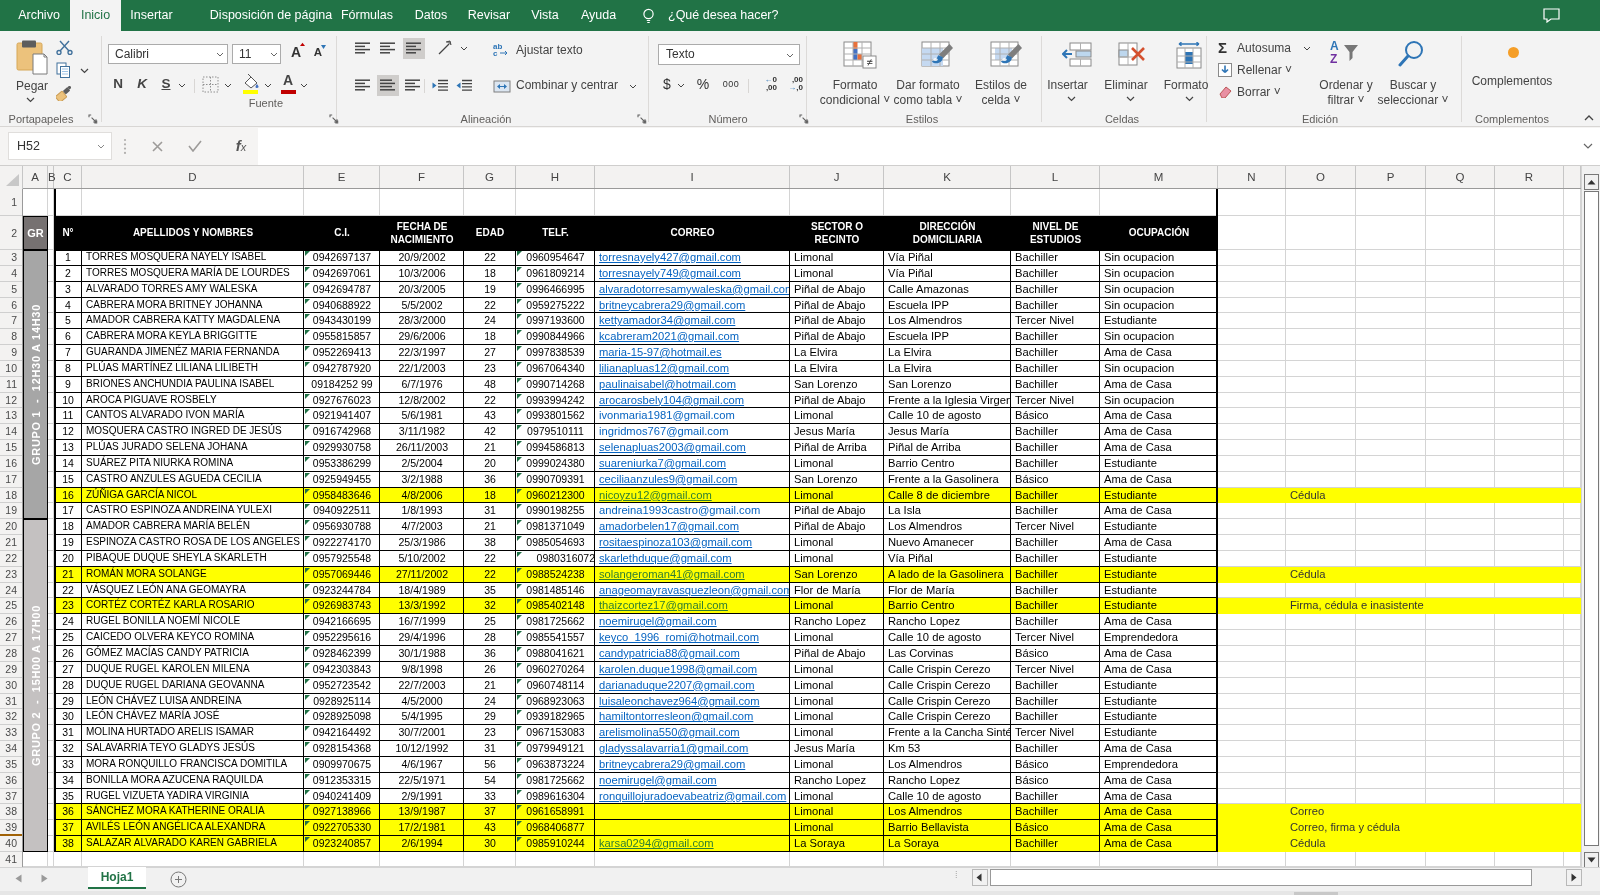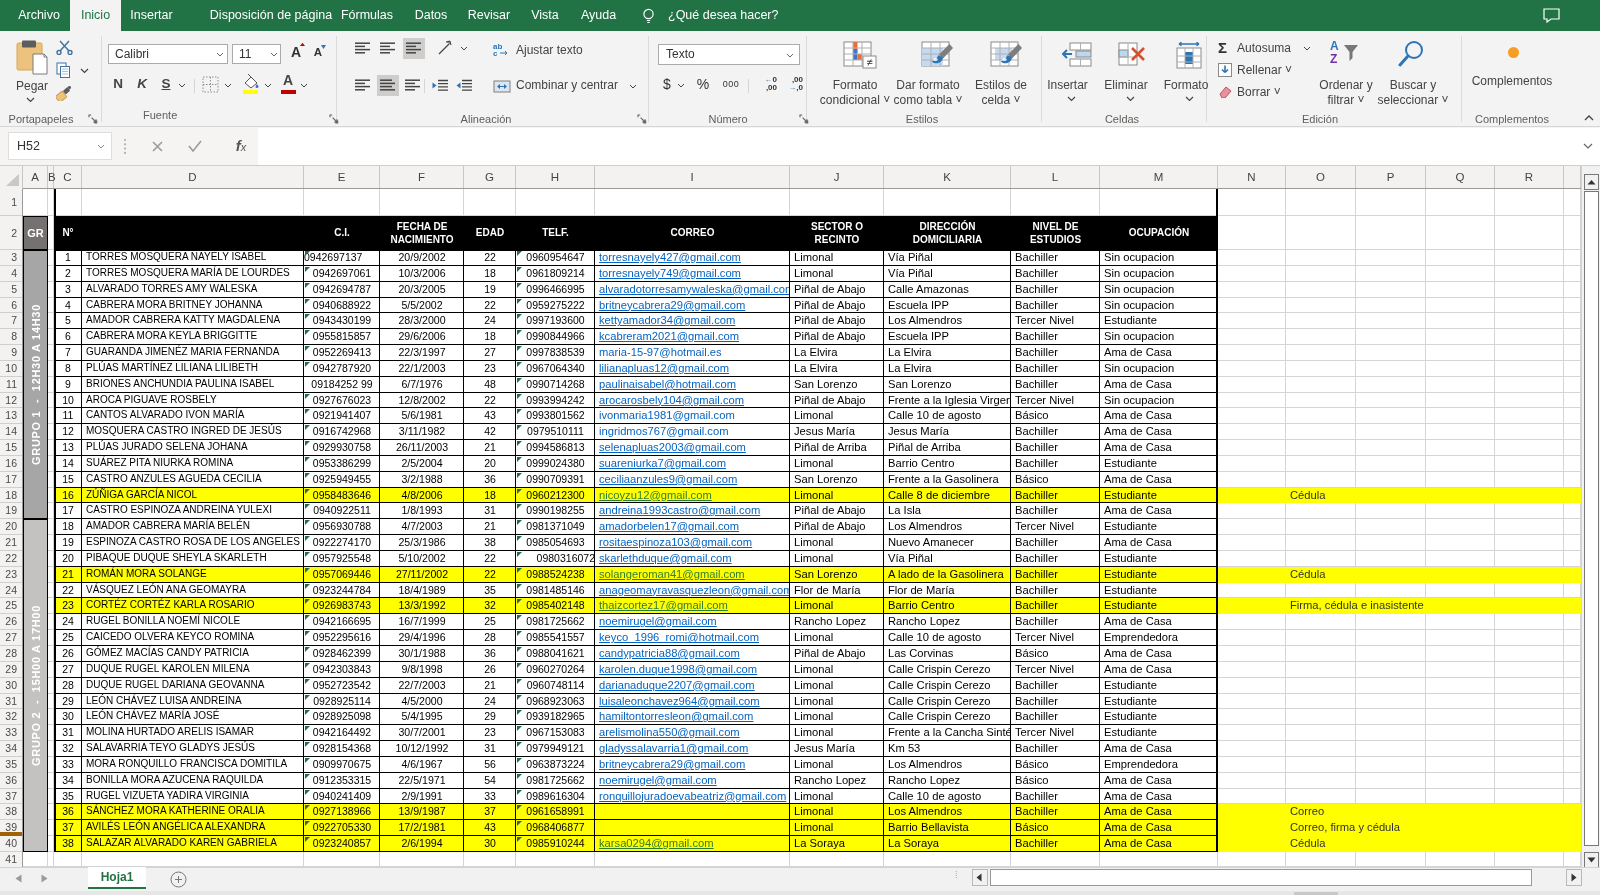--- a/index.html
+++ b/index.html
@@ -32,21 +32,21 @@
     </svg>
 <div class="abs" style="left:0px;top:31px;width:1600px;height:96px;background:#f3f3f3;border-bottom:1px solid #d8d6d4"></div>
 <div class="abs" style="left:101px;top:36px;width:1px;height:86px;background:#dcdad8"></div>
 <div class="abs" style="left:336px;top:36px;width:1px;height:86px;background:#dcdad8"></div>
 <div class="abs" style="left:648px;top:36px;width:1px;height:86px;background:#dcdad8"></div>
 <div class="abs" style="left:806px;top:36px;width:1px;height:86px;background:#dcdad8"></div>
 <div class="abs" style="left:1041px;top:36px;width:1px;height:86px;background:#dcdad8"></div>
 <div class="abs" style="left:1206px;top:36px;width:1px;height:86px;background:#dcdad8"></div>
 <div class="abs" style="left:1461px;top:36px;width:1px;height:86px;background:#dcdad8"></div>
 <div class="abs" style="left:-29px;top:113px;width:140px;height:12px;color:#605e5c;font-size:11px;line-height:12px;text-align:center">Portapapeles</div>
-<div class="abs" style="left:143px;top:109px;width:140px;height:12px;color:#605e5c;font-size:11px;line-height:12px;text-align:left">Fuente</div>
+<div class="abs" style="left:143px;top:97px;width:140px;height:12px;color:#605e5c;font-size:11px;line-height:12px;text-align:right">Fuente</div>
 <div class="abs" style="left:416px;top:113px;width:140px;height:12px;color:#605e5c;font-size:11px;line-height:12px;text-align:center">Alineación</div>
 <div class="abs" style="left:658px;top:113px;width:140px;height:12px;color:#605e5c;font-size:11px;line-height:12px;text-align:center">Número</div>
 <div class="abs" style="left:852px;top:113px;width:140px;height:12px;color:#605e5c;font-size:11px;line-height:12px;text-align:center">Estilos</div>
 <div class="abs" style="left:1052px;top:113px;width:140px;height:12px;color:#605e5c;font-size:11px;line-height:12px;text-align:center">Celdas</div>
 <div class="abs" style="left:1250px;top:113px;width:140px;height:12px;color:#605e5c;font-size:11px;line-height:12px;text-align:center">Edición</div>
 <div class="abs" style="left:1442px;top:113px;width:140px;height:12px;color:#605e5c;font-size:11px;line-height:12px;text-align:center">Complementos</div>
 <svg class="abs" style="left:88px;top:114px" width="10" height="10" viewBox="0 0 10 10">
       <g stroke="#636363" fill="none" stroke-width="1.1">
         <path d="M1 3.2V1h2.2M6.3 9H8.7V6.6M3.6 3.6L8 8M8 8V5.2M8 8H5.2"></path>
       </g>
@@ -443,21 +443,21 @@
 <div class="abs" style="left:0px;top:661.8399999999999px;width:22px;height:15.840000000000146px;color:#4a4a4a;font-size:10.5px;line-height:15.840000000000146px;text-align:right;padding-right:5px;border-bottom:1px solid #cfcfcf;overflow:hidden">29</div>
 <div class="abs" style="left:0px;top:677.6800000000001px;width:22px;height:15.839999999999918px;color:#4a4a4a;font-size:10.5px;line-height:15.839999999999918px;text-align:right;padding-right:5px;border-bottom:1px solid #cfcfcf;overflow:hidden">30</div>
 <div class="abs" style="left:0px;top:693.52px;width:22px;height:15.840000000000032px;color:#4a4a4a;font-size:10.5px;line-height:15.840000000000032px;text-align:right;padding-right:5px;border-bottom:1px solid #cfcfcf;overflow:hidden">31</div>
 <div class="abs" style="left:0px;top:709.36px;width:22px;height:15.840000000000032px;color:#4a4a4a;font-size:10.5px;line-height:15.840000000000032px;text-align:right;padding-right:5px;border-bottom:1px solid #cfcfcf;overflow:hidden">32</div>
 <div class="abs" style="left:0px;top:725.2px;width:22px;height:15.839999999999918px;color:#4a4a4a;font-size:10.5px;line-height:15.839999999999918px;text-align:right;padding-right:5px;border-bottom:1px solid #cfcfcf;overflow:hidden">33</div>
 <div class="abs" style="left:0px;top:741.04px;width:22px;height:15.840000000000032px;color:#4a4a4a;font-size:10.5px;line-height:15.840000000000032px;text-align:right;padding-right:5px;border-bottom:1px solid #cfcfcf;overflow:hidden">34</div>
 <div class="abs" style="left:0px;top:756.88px;width:22px;height:15.840000000000032px;color:#4a4a4a;font-size:10.5px;line-height:15.840000000000032px;text-align:right;padding-right:5px;border-bottom:1px solid #cfcfcf;overflow:hidden">35</div>
 <div class="abs" style="left:0px;top:772.72px;width:22px;height:15.839999999999918px;color:#4a4a4a;font-size:10.5px;line-height:15.839999999999918px;text-align:right;padding-right:5px;border-bottom:1px solid #cfcfcf;overflow:hidden">36</div>
 <div class="abs" style="left:0px;top:788.56px;width:22px;height:15.840000000000032px;color:#4a4a4a;font-size:10.5px;line-height:15.840000000000032px;text-align:right;padding-right:5px;border-bottom:1px solid #cfcfcf;overflow:hidden">37</div>
 <div class="abs" style="left:0px;top:804.4px;width:22px;height:15.840000000000032px;color:#4a4a4a;font-size:10.5px;line-height:15.840000000000032px;text-align:right;padding-right:5px;border-bottom:1px solid #cfcfcf;overflow:hidden">38</div>
-<div class="abs" style="left:0px;top:820.24px;width:22px;height:15.840000000000032px;color:#4a4a4a;font-size:10.5px;line-height:15.840000000000032px;text-align:right;padding-right:5px;border-bottom:4px solid #a16207;overflow:hidden">39</div>
+<div class="abs" style="left:0px;top:820.24px;width:22px;height:15.840000000000032px;color:#4a4a4a;font-size:10.5px;line-height:15.840000000000032px;text-align:right;padding-right:5px;border-bottom:2px solid #a16207;overflow:hidden">39</div>
 <div class="abs" style="left:0px;top:836.08px;width:22px;height:15.839999999999918px;color:#4a4a4a;font-size:10.5px;line-height:15.839999999999918px;text-align:right;padding-right:5px;border-bottom:1px solid #cfcfcf;overflow:hidden">40</div>
 <div class="abs" style="left:0px;top:851.92px;width:22px;height:15.840000000000032px;color:#4a4a4a;font-size:10.5px;line-height:15.840000000000032px;text-align:right;padding-right:5px;border-bottom:1px solid #cfcfcf;overflow:hidden">41</div>
 <div class="abs" style="left:47px;top:189px;width:1px;height:678px;background:#d4d4d4"></div>
 <div class="abs" style="left:53px;top:189px;width:1px;height:678px;background:#d4d4d4"></div>
 <div class="abs" style="left:81px;top:189px;width:1px;height:678px;background:#d4d4d4"></div>
 <div class="abs" style="left:303px;top:189px;width:1px;height:678px;background:#d4d4d4"></div>
 <div class="abs" style="left:379px;top:189px;width:1px;height:678px;background:#d4d4d4"></div>
 <div class="abs" style="left:463px;top:189px;width:1px;height:678px;background:#d4d4d4"></div>
 <div class="abs" style="left:515px;top:189px;width:1px;height:678px;background:#d4d4d4"></div>
 <div class="abs" style="left:594px;top:189px;width:1px;height:678px;background:#d4d4d4"></div>
@@ -530,33 +530,34 @@
 <div class="abs" style="left:23px;top:250.0px;width:25px;height:269.28px;background:#a6a6a6;border:1px solid #000"></div>
 <div class="abs" style="left:23px;top:519.28px;width:25px;height:332.64px;background:#c4c1c1;border:1px solid #000"></div>
 <div class="abs" style="left:23px;top:250.0px;width:25px;height:269.28px;display:flex;align-items:center;justify-content:center">
       <span style="writing-mode:vertical-rl;transform:rotate(180deg);color:#fff;font-size:11px;font-weight:bold;white-space:nowrap;letter-spacing:0.7px">GRUPO 1&nbsp;&nbsp;-&nbsp;&nbsp;12H30 A 14H30</span>
     </div>
 <div class="abs" style="left:23px;top:519.28px;width:25px;height:332.64px;display:flex;align-items:center;justify-content:center">
       <span style="writing-mode:vertical-rl;transform:rotate(180deg);color:#fff;font-size:11px;font-weight:bold;white-space:nowrap;letter-spacing:0.7px">GRUPO 2&nbsp;&nbsp;-&nbsp;&nbsp;15H00 A 17H00</span>
     </div>
 <div class="abs" style="left:54px;top:216px;width:1164px;height:34px;background:#000"></div>
 <div class="abs" style="left:54px;top:216px;width:28px;height:34px;color:#fff;font-size:10px;font-weight:bold;text-align:center;line-height:34px">N°</div>
+<div class="abs" style="left:82px;top:216px;width:222px;height:34px;color:#fff;font-size:10px;font-weight:bold;text-align:center;line-height:34px">APELLIDOS Y NOMBRES</div>
 <div class="abs" style="left:304px;top:216px;width:76px;height:34px;color:#fff;font-size:10px;font-weight:bold;text-align:center;line-height:34px">C.I.</div>
 <div class="abs" style="left:380px;top:220px;width:84px;height:28px;color:#fff;font-size:10px;font-weight:bold;text-align:center;line-height:13px">FECHA DE<br>NACIMIENTO</div>
 <div class="abs" style="left:464px;top:216px;width:52px;height:34px;color:#fff;font-size:10px;font-weight:bold;text-align:center;line-height:34px">EDAD</div>
 <div class="abs" style="left:516px;top:216px;width:79px;height:34px;color:#fff;font-size:10px;font-weight:bold;text-align:center;line-height:34px">TELF.</div>
 <div class="abs" style="left:595px;top:216px;width:195px;height:34px;color:#fff;font-size:10px;font-weight:bold;text-align:center;line-height:34px">CORREO</div>
 <div class="abs" style="left:790px;top:220px;width:94px;height:28px;color:#fff;font-size:10px;font-weight:bold;text-align:center;line-height:13px">SECTOR O<br>RECINTO</div>
 <div class="abs" style="left:884px;top:220px;width:127px;height:28px;color:#fff;font-size:10px;font-weight:bold;text-align:center;line-height:13px">DIRECCIÓN<br>DOMICILIARIA</div>
 <div class="abs" style="left:1011px;top:220px;width:89px;height:28px;color:#fff;font-size:10px;font-weight:bold;text-align:center;line-height:13px">NIVEL DE<br>ESTUDIOS</div>
 <div class="abs" style="left:1100px;top:216px;width:118px;height:34px;color:#fff;font-size:10px;font-weight:bold;text-align:center;line-height:34px">OCUPACIÓN</div>
 <div class="abs" style="left:54px;top:250.0px;width:1164px;height:15.839999999999975px;background:#fff"></div>
 <div class="abs" style="left:54px;top:250.0px;width:28px;height:15.839999999999975px;color:#000;font-size:10.5px;text-align:center;line-height:14.839999999999975px">1</div>
 <div class="abs nw" style="left:86px;top:250.0px;width:217px;height:15.839999999999975px;color:#000;font-size:10px;line-height:14.839999999999975px">TORRES MOSQUERA NAYELY ISABEL</div>
-<div class="abs" style="left:304px;top:250.0px;width:76px;height:15.839999999999975px;color:#000;font-size:10.5px;line-height:14.839999999999975px">0942697137</div>
+<div class="abs" style="left:304px;top:250.0px;width:76px;height:15.839999999999975px;color:#000;font-size:10.5px;text-align:center;line-height:14.839999999999975px">0942697137</div>
 <div class="abs" style="left:380px;top:250.0px;width:84px;height:15.839999999999975px;color:#000;font-size:10.6px;text-align:center;line-height:14.839999999999975px">20/9/2002</div>
 <div class="abs" style="left:464px;top:250.0px;width:52px;height:15.839999999999975px;color:#000;font-size:10.5px;text-align:center;line-height:14.839999999999975px">22</div>
 <div class="abs" style="left:516px;top:250.0px;width:79px;height:15.839999999999975px;color:#000;font-size:10.5px;text-align:center;line-height:14.839999999999975px">0960954647</div>
 <div class="abs nw" style="left:599px;top:250.0px;width:190px;height:15.839999999999975px;color:#0563c1;text-decoration:underline;font-size:11.2px;line-height:14.839999999999975px">torresnayely427@gmail.com</div>
 <div class="abs nw" style="left:794px;top:250.0px;width:89px;height:15.839999999999975px;color:#000;font-size:11.2px;line-height:14.839999999999975px">Limonal</div>
 <div class="abs nw" style="left:888px;top:250.0px;width:122px;height:15.839999999999975px;color:#000;font-size:11.2px;line-height:14.839999999999975px">Vía Piñal</div>
 <div class="abs nw" style="left:1015px;top:250.0px;width:84px;height:15.839999999999975px;color:#000;font-size:11.2px;line-height:14.839999999999975px">Bachiller</div>
 <div class="abs nw" style="left:1104px;top:250.0px;width:113px;height:15.839999999999975px;color:#000;font-size:11.2px;line-height:14.839999999999975px">Sin ocupacion</div>
 <div class="abs" style="left:305px;top:251.0px;width:0;height:0;border-top:5px solid #1e7145;border-right:5px solid transparent"></div>
 <div class="abs" style="left:517px;top:251.0px;width:0;height:0;border-top:5px solid #1e7145;border-right:5px solid transparent"></div>
@@ -630,21 +631,21 @@
 <div class="abs nw" style="left:1104px;top:329.2px;width:113px;height:15.839999999999975px;color:#000;font-size:11.2px;line-height:14.839999999999975px">Sin ocupacion</div>
 <div class="abs" style="left:305px;top:330.2px;width:0;height:0;border-top:5px solid #1e7145;border-right:5px solid transparent"></div>
 <div class="abs" style="left:517px;top:330.2px;width:0;height:0;border-top:5px solid #1e7145;border-right:5px solid transparent"></div>
 <div class="abs" style="left:54px;top:345.03999999999996px;width:1164px;height:15.840000000000032px;background:#fff"></div>
 <div class="abs" style="left:54px;top:345.03999999999996px;width:28px;height:15.840000000000032px;color:#000;font-size:10.5px;text-align:center;line-height:14.840000000000032px">7</div>
 <div class="abs nw" style="left:86px;top:345.03999999999996px;width:217px;height:15.840000000000032px;color:#000;font-size:10px;line-height:14.840000000000032px">GUARANDA JIMENÉZ MARIA FERNANDA</div>
 <div class="abs" style="left:304px;top:345.03999999999996px;width:76px;height:15.840000000000032px;color:#000;font-size:10.5px;text-align:center;line-height:14.840000000000032px">0952269413</div>
 <div class="abs" style="left:380px;top:345.03999999999996px;width:84px;height:15.840000000000032px;color:#000;font-size:10.6px;text-align:center;line-height:14.840000000000032px">22/3/1997</div>
 <div class="abs" style="left:464px;top:345.03999999999996px;width:52px;height:15.840000000000032px;color:#000;font-size:10.5px;text-align:center;line-height:14.840000000000032px">27</div>
 <div class="abs" style="left:516px;top:345.03999999999996px;width:79px;height:15.840000000000032px;color:#000;font-size:10.5px;text-align:center;line-height:14.840000000000032px">0997838539</div>
-<div class="abs nw" style="left:599px;top:345.03999999999996px;width:190px;height:15.840000000000032px;color:#0563c1;font-size:11.2px;line-height:14.840000000000032px">maria-15-97@hotmail.es</div>
+<div class="abs nw" style="left:599px;top:345.03999999999996px;width:190px;height:15.840000000000032px;color:#0563c1;text-decoration:underline;font-size:11.2px;line-height:14.840000000000032px">maria-15-97@hotmail.es</div>
 <div class="abs nw" style="left:794px;top:345.03999999999996px;width:89px;height:15.840000000000032px;color:#000;font-size:11.2px;line-height:14.840000000000032px">La Elvira</div>
 <div class="abs nw" style="left:888px;top:345.03999999999996px;width:122px;height:15.840000000000032px;color:#000;font-size:11.2px;line-height:14.840000000000032px">La Elvira</div>
 <div class="abs nw" style="left:1015px;top:345.03999999999996px;width:84px;height:15.840000000000032px;color:#000;font-size:11.2px;line-height:14.840000000000032px">Bachiller</div>
 <div class="abs nw" style="left:1104px;top:345.03999999999996px;width:113px;height:15.840000000000032px;color:#000;font-size:11.2px;line-height:14.840000000000032px">Ama de Casa</div>
 <div class="abs" style="left:305px;top:346.03999999999996px;width:0;height:0;border-top:5px solid #1e7145;border-right:5px solid transparent"></div>
 <div class="abs" style="left:517px;top:346.03999999999996px;width:0;height:0;border-top:5px solid #1e7145;border-right:5px solid transparent"></div>
 <div class="abs" style="left:54px;top:360.88px;width:1164px;height:15.840000000000032px;background:#fff"></div>
 <div class="abs" style="left:54px;top:360.88px;width:28px;height:15.840000000000032px;color:#000;font-size:10.5px;text-align:center;line-height:14.840000000000032px">8</div>
 <div class="abs nw" style="left:86px;top:360.88px;width:217px;height:15.840000000000032px;color:#000;font-size:10px;line-height:14.840000000000032px">PLÚAS MARTÍNEZ LILIANA LILIBETH</div>
 <div class="abs" style="left:304px;top:360.88px;width:76px;height:15.840000000000032px;color:#000;font-size:10.5px;text-align:center;line-height:14.840000000000032px">0942787920</div>
@@ -769,21 +770,21 @@
 <div class="abs nw" style="left:1104px;top:487.6px;width:113px;height:15.839999999999975px;color:#000;font-size:11.2px;line-height:14.839999999999975px">Estudiante</div>
 <div class="abs" style="left:305px;top:488.6px;width:0;height:0;border-top:5px solid #1e7145;border-right:5px solid transparent"></div>
 <div class="abs" style="left:517px;top:488.6px;width:0;height:0;border-top:5px solid #1e7145;border-right:5px solid transparent"></div>
 <div class="abs" style="left:54px;top:503.44px;width:1164px;height:15.839999999999975px;background:#fff"></div>
 <div class="abs" style="left:54px;top:503.44px;width:28px;height:15.839999999999975px;color:#000;font-size:10.5px;text-align:center;line-height:14.839999999999975px">17</div>
 <div class="abs nw" style="left:86px;top:503.44px;width:217px;height:15.839999999999975px;color:#000;font-size:10px;line-height:14.839999999999975px">CASTRO ESPINOZA ANDREINA YULEXI</div>
 <div class="abs" style="left:304px;top:503.44px;width:76px;height:15.839999999999975px;color:#000;font-size:10.5px;text-align:center;line-height:14.839999999999975px">0940922511</div>
 <div class="abs" style="left:380px;top:503.44px;width:84px;height:15.839999999999975px;color:#000;font-size:10.6px;text-align:center;line-height:14.839999999999975px">1/8/1993</div>
 <div class="abs" style="left:464px;top:503.44px;width:52px;height:15.839999999999975px;color:#000;font-size:10.5px;text-align:center;line-height:14.839999999999975px">31</div>
 <div class="abs" style="left:516px;top:503.44px;width:79px;height:15.839999999999975px;color:#000;font-size:10.5px;text-align:center;line-height:14.839999999999975px">0990198255</div>
-<div class="abs nw" style="left:599px;top:503.44px;width:190px;height:18px;color:#0563c1;text-decoration:underline;font-size:11.2px;line-height:14.839999999999975px">andreina1993castro@gmail.com</div>
+<div class="abs nw" style="left:599px;top:503.44px;width:190px;height:18px;color:#0563c1;font-size:11.2px;line-height:14.839999999999975px">andreina1993castro@gmail.com</div>
 <div class="abs nw" style="left:794px;top:503.44px;width:89px;height:15.839999999999975px;color:#000;font-size:11.2px;line-height:14.839999999999975px">Piñal de Abajo</div>
 <div class="abs nw" style="left:888px;top:503.44px;width:122px;height:15.839999999999975px;color:#000;font-size:11.2px;line-height:14.839999999999975px">La Isla</div>
 <div class="abs nw" style="left:1015px;top:503.44px;width:84px;height:15.839999999999975px;color:#000;font-size:11.2px;line-height:14.839999999999975px">Bachiller</div>
 <div class="abs nw" style="left:1104px;top:503.44px;width:113px;height:15.839999999999975px;color:#000;font-size:11.2px;line-height:14.839999999999975px">Ama de Casa</div>
 <div class="abs" style="left:305px;top:504.44px;width:0;height:0;border-top:5px solid #1e7145;border-right:5px solid transparent"></div>
 <div class="abs" style="left:517px;top:504.44px;width:0;height:0;border-top:5px solid #1e7145;border-right:5px solid transparent"></div>
 <div class="abs" style="left:54px;top:519.28px;width:1164px;height:15.840000000000032px;background:#fff"></div>
 <div class="abs" style="left:54px;top:519.28px;width:28px;height:15.840000000000032px;color:#000;font-size:10.5px;text-align:center;line-height:14.840000000000032px">18</div>
 <div class="abs nw" style="left:86px;top:519.28px;width:217px;height:15.840000000000032px;color:#000;font-size:10px;line-height:14.840000000000032px">AMADOR CABRERA MARÍA BELÉN</div>
 <div class="abs" style="left:304px;top:519.28px;width:76px;height:15.840000000000032px;color:#000;font-size:10.5px;text-align:center;line-height:14.840000000000032px">0956930788</div>

